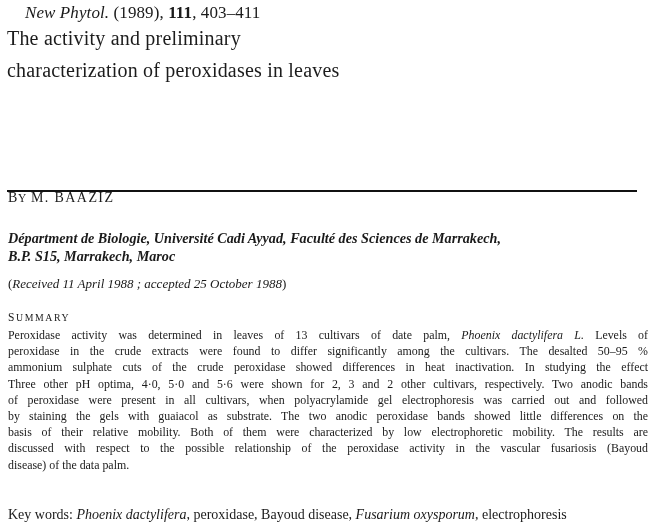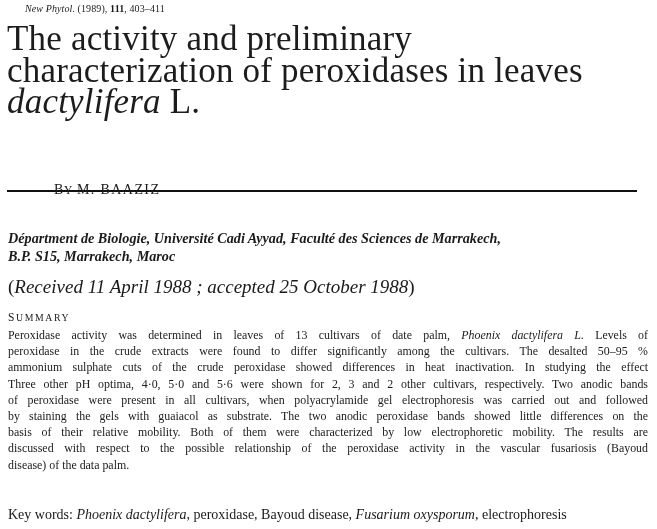--- a/index.html
+++ b/index.html
@@ -1,36 +1,36 @@
 <!DOCTYPE html>
 <html><head>
   <meta charset="utf-8">
   <style>
     html, body { margin: 0; padding: 0; background: #ffffff; }
     body {
       width: 657px; height: 529px; overflow: hidden; position: relative;
       font-family: "Liberation Serif", "DejaVu Serif", serif; color: #1a1a1a;
     }
     .abs { position: absolute; }
-    .citation { left: 25px; top: 3px; font-size: 10px; letter-spacing: 0.1px; white-space: nowrap; }
+    .citation { left: 25px; top: 3px; font-size: 17px; letter-spacing: 0.1px; white-space: nowrap; }
     .citation i { font-style: italic; }
     .citation b { font-weight: bold; }
     .title {
-      left: 7px; top: 23px; width: 640px; font-size: 35px; line-height: 31.5px;
+      left: 7px; top: 23px; width: 640px; font-size: 20px; line-height: 31.5px;
       color: #1c1c1c; letter-spacing: 0.2px;
     }
     .title .ln { display: block; white-space: nowrap; }
     .title i { font-style: italic; }
     .rule { left: 7px; top: 190px; width: 630px; height: 2px; background: #111; }
-    .byline { left: 8px; top: 182px; font-size: 14px; white-space: nowrap; letter-spacing: 0.6px; margin-left: 46px; }
+    .byline { left: 8px; top: 190px; font-size: 14px; white-space: nowrap; letter-spacing: 0.6px; }
     .byline .sc { font-size: 11.5px; }
     .byline .name { letter-spacing: 1.4px; }
     .affil { left: 8px; top: 229px; font-size: 14.2px; line-height: 18px; font-style: italic; white-space: nowrap; }
     .affil .ln { display: block; font-weight: bold; }
-    .received { left: 8px; top: 276px; font-size: 19px; font-style: italic; white-space: nowrap; }
+    .received { left: 8px; top: 276px; font-size: 13px; font-style: italic; white-space: nowrap; }
     .received .paren { font-style: normal; }
     .summary-head { left: 8px; top: 311px; font-size: 9.8px; letter-spacing: 1.6px; white-space: nowrap; }
     .summary-head .big { font-size: 11.5px; }
     .abstract {
       left: 8px; top: 327px; width: 640px; font-size: 11.9px; line-height: 16.2px;
     }
     .abstract .ln { display: block; white-space: nowrap; text-align: justify; text-align-last: justify; }
     .abstract .ln.last { text-align-last: left; }
     .abstract i { }
     .keywords { left: 8px; top: 507px; font-size: 14px; white-space: nowrap; }
@@ -41,21 +41,20 @@
 
 <div class="abs citation">
   <i>New Phytol.</i>
   <span>(1989),</span>
   <b>111</b><span>, 403–411</span>
 </div>
 
 <div class="abs title">
   <span class="ln">The activity and preliminary</span>
   <span class="ln">characterization of peroxidases in leaves</span>
-  <span class="ln"><i>dactylifera</i><span> L.</span></span>
 </div>
 
 <div class="abs rule"></div>
 
 <div class="abs byline">
   <span>B</span><span class="sc">Y</span>
   <span class="name">M. BAAZIZ</span>
 </div>
 
 <div class="abs affil">

